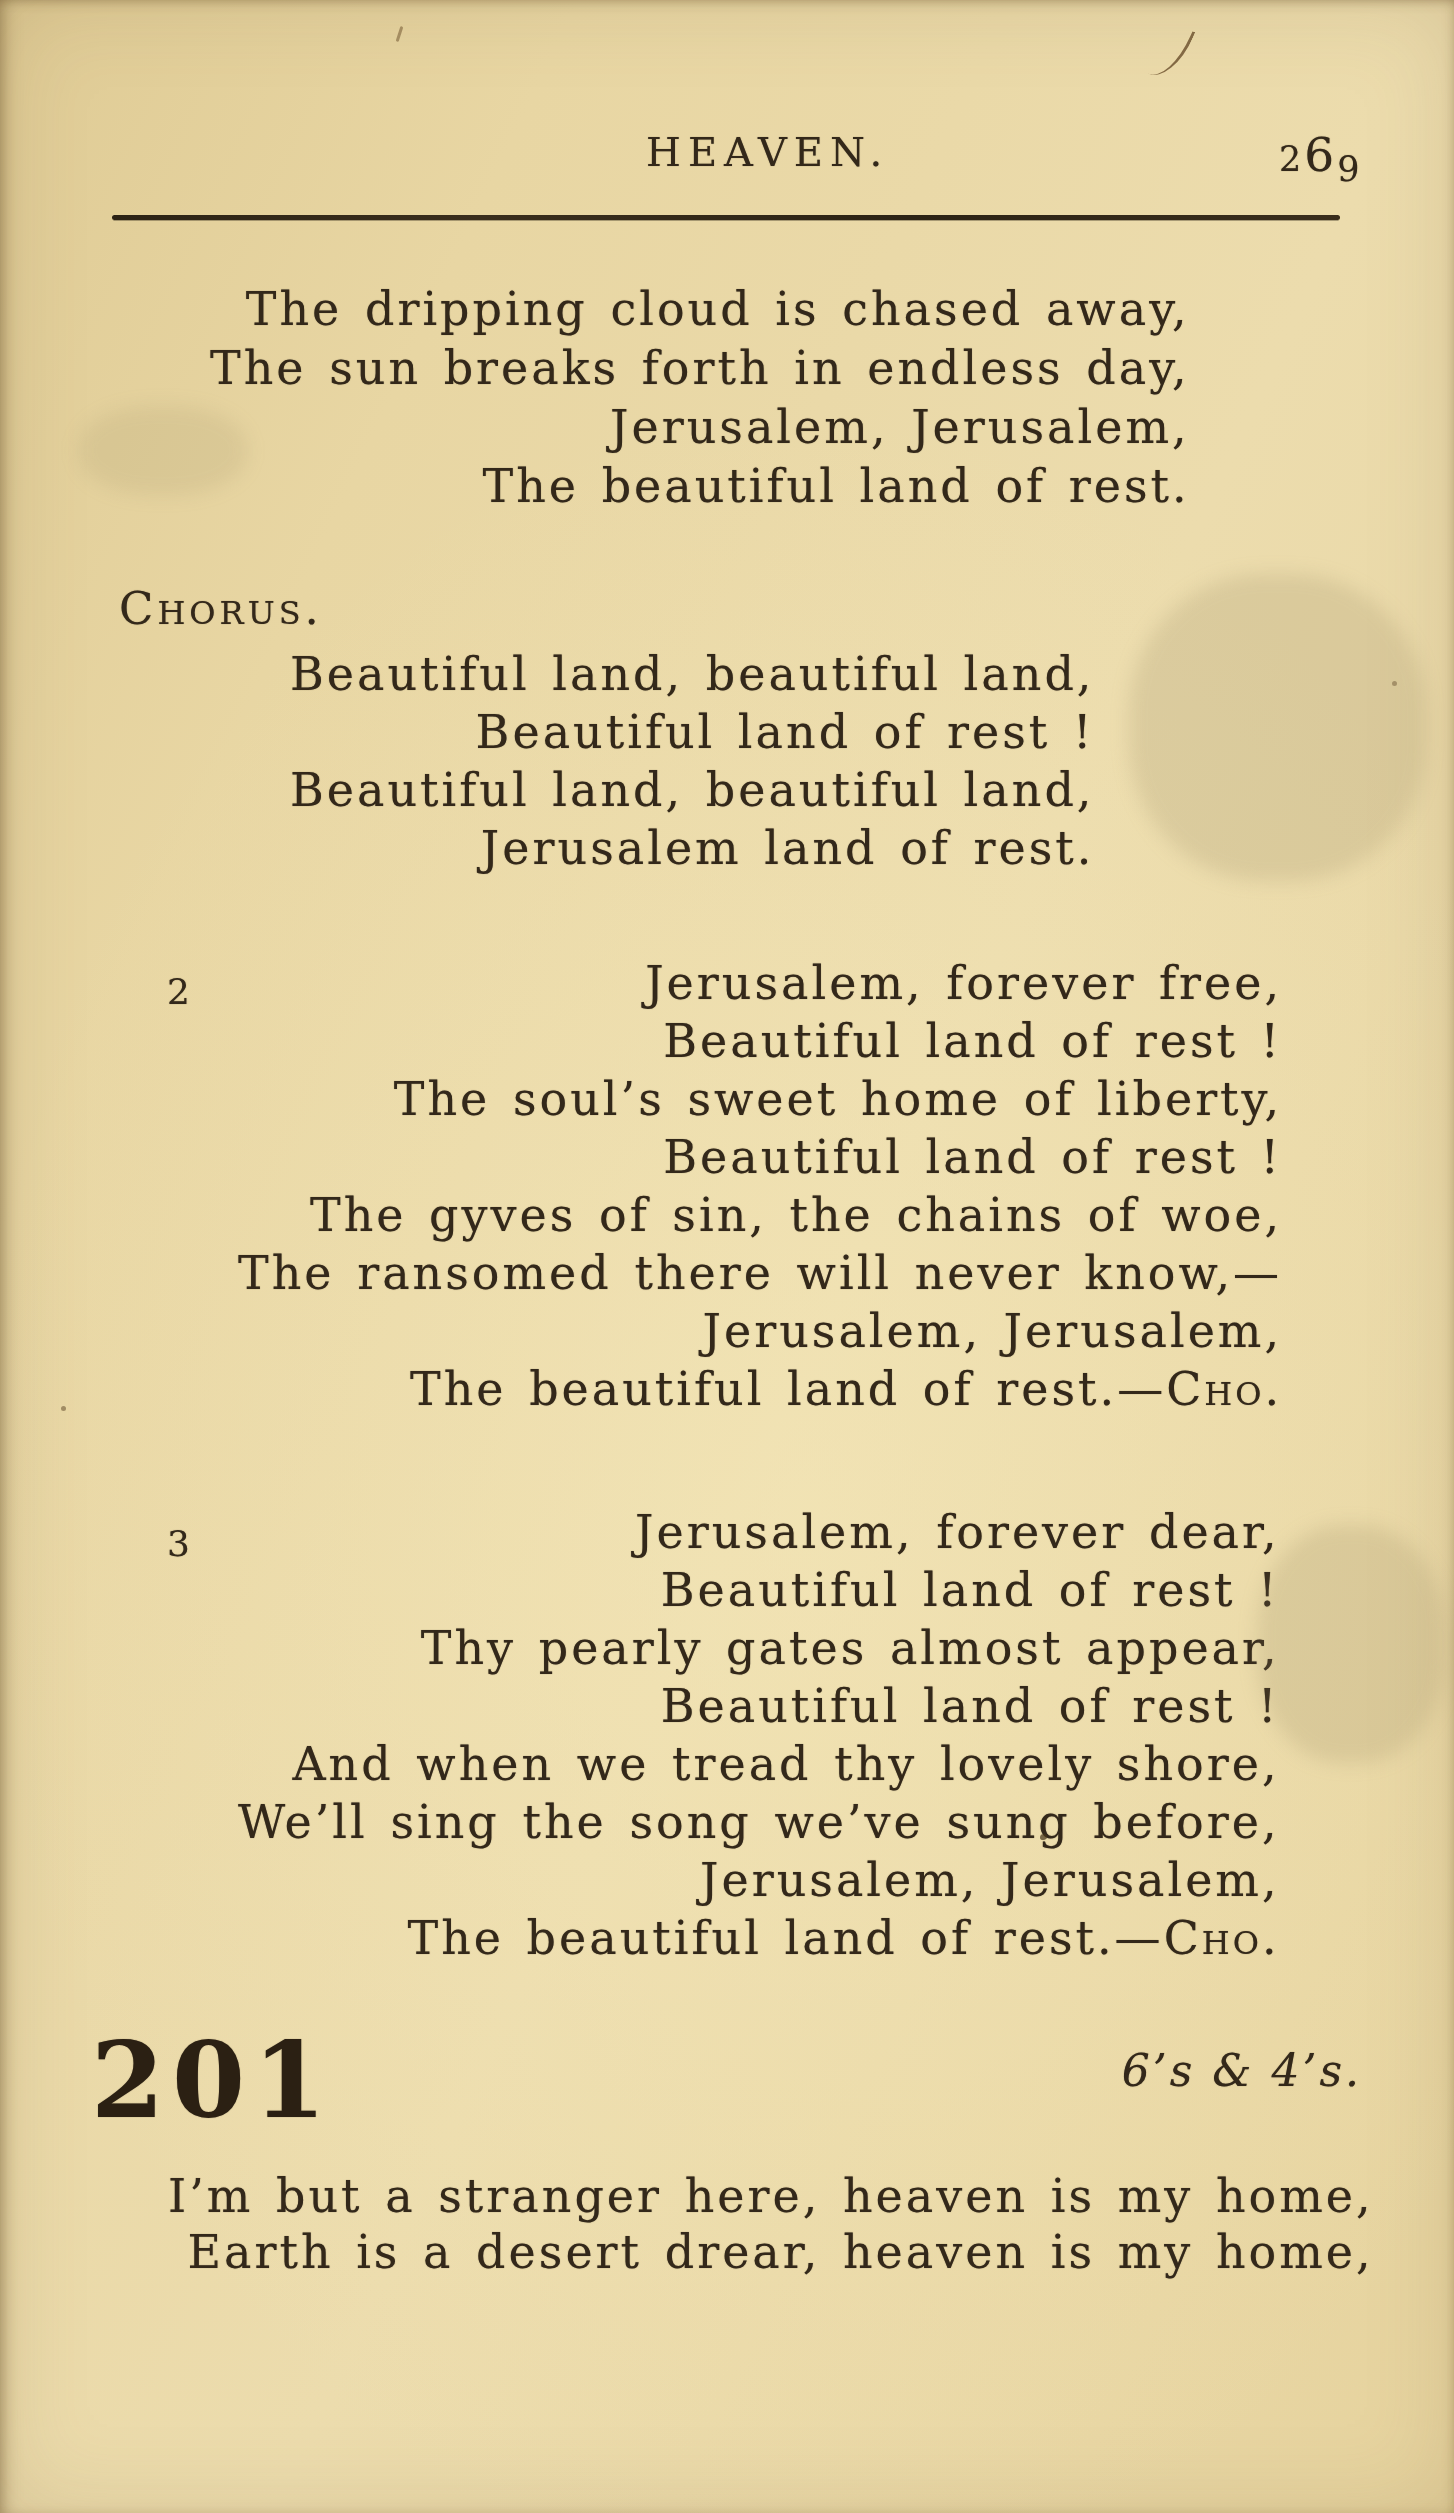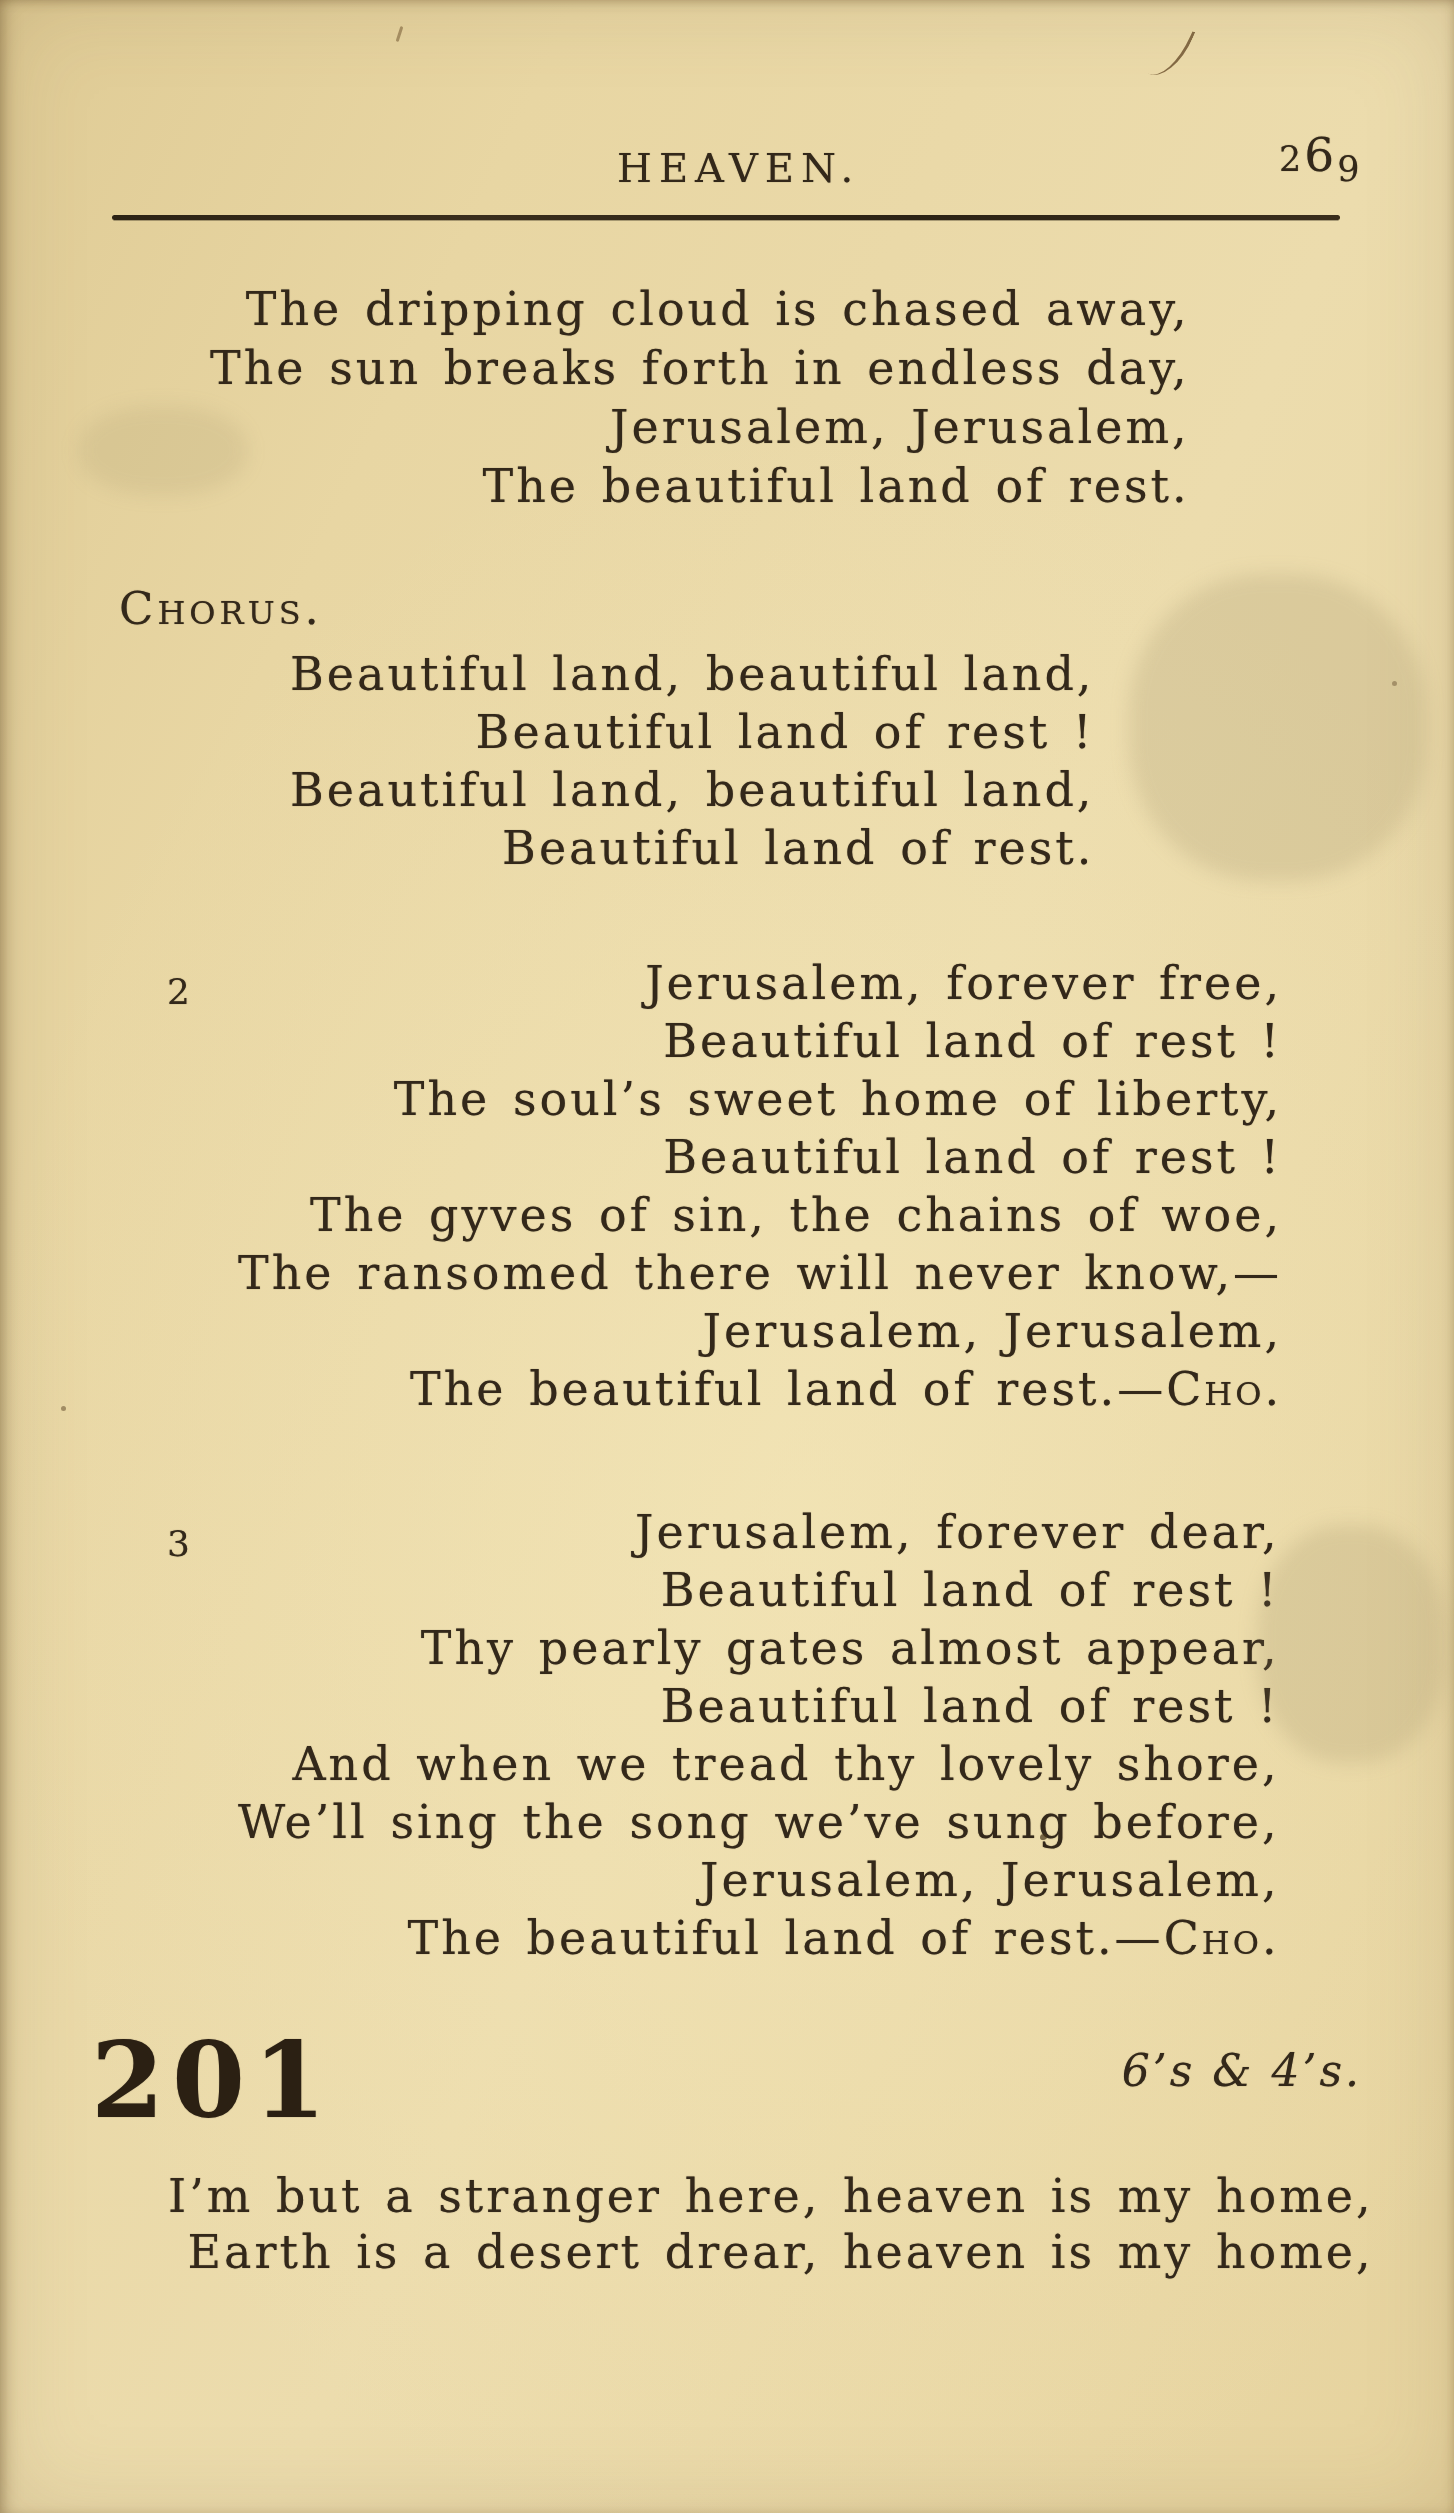--- a/index.html
+++ b/index.html
@@ -16,22 +16,22 @@
       inset 0 6px 14px -8px rgba(110,85,45,0.45),
       inset -6px 0 14px -8px rgba(110,85,45,0.35),
       inset 0 0 89px rgba(120,95,55,0.18);
     font-family: "DejaVu Serif", "Liberation Serif", serif;
     color: #33281a;
   }
   .ink { text-shadow: 0 0 1px rgba(51,40,26,0.55); }
 
   
   .hdr-title {
-    position: absolute; left: 617px; top: 129px;
-    font-size: 40px; letter-spacing: 7px; white-space: nowrap; margin-top: 16px;
+    position: absolute; left: 646px; top: 129px;
+    font-size: 40px; letter-spacing: 7px; white-space: nowrap;
   }
   .hdr-num {
     position: absolute; left: 1279px; top: 127px;
     font-size: 47px; letter-spacing: 3px; white-space: nowrap;
   }
   .os-x   { font-size: 35px; }
   .os-asc { font-size: 47px; }
   .os-desc{ font-size: 35px; display: inline-block; transform: translateY(10px); }
   .rule {
     position: absolute; left: 112px; top: 215px; width: 1228px; height: 5px;
@@ -118,21 +118,21 @@
     <div class="line">The sun breaks forth in endless day,</div>
     <div class="line ind">Jerusalem, Jerusalem,</div>
     <div class="line ind">The beautiful land of rest.</div>
   </div>
 
   <div class="chorus-head ink">Chorus.</div>
   <div class="block b-cho v ink">
     <div class="line">Beautiful land, beautiful land,</div>
     <div class="line ind">Beautiful land of rest !</div>
     <div class="line">Beautiful land, beautiful land,</div>
-    <div class="line ind">Beautiful land of rest.</div>
+    <div class="line ind">Jerusalem land of rest.</div>
   </div>
 
   <div class="block b-v2 v ink">
     <span class="vnum">2</span>
     <div class="line">Jerusalem, forever free,</div>
     <div class="line ind">Beautiful land of rest !</div>
     <div class="line">The soul’s sweet home of liberty,</div>
     <div class="line ind">Beautiful land of rest !</div>
     <div class="line">The gyves of sin, the chains of woe,</div>
     <div class="line">The ransomed there will never know,—</div>

